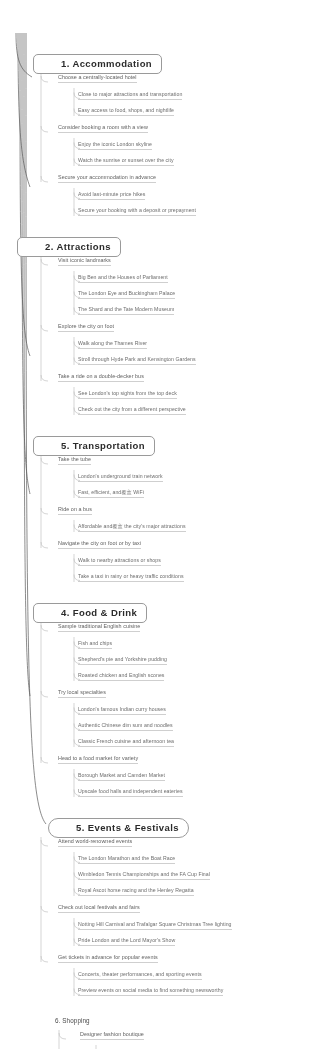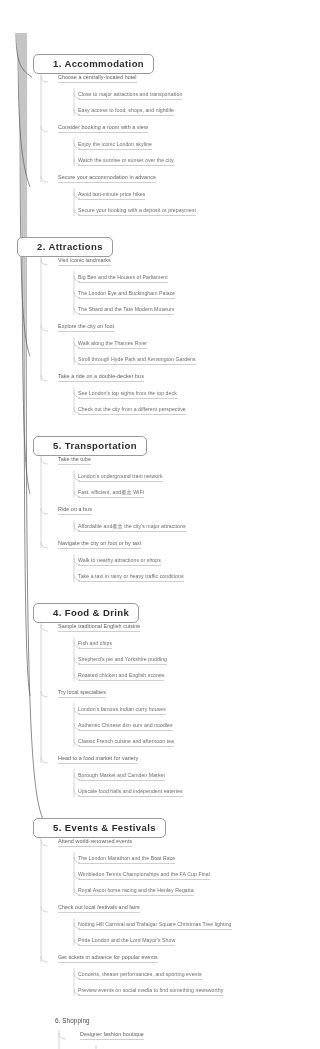--- a/index.html
+++ b/index.html
@@ -42,21 +42,21 @@
     line-height: 1.15;
     white-space: nowrap;
     box-shadow: 0 1px 2px rgba(0,0,0,0.12);
   }
   
   .topic {
     position: absolute;
     background: #ffffff;
     border: 1px solid #9a9a9a;
     border-radius: 5px;
-    padding: 3px 9px 4px 19px;
+    padding: 3px 9px 4px 27px;
     font-size: 9.5px;
     font-weight: bold;
     color: #2b2b2b;
     white-space: nowrap;
     letter-spacing: 0.4px;
     line-height: 1.2;
   }
   .topic.plain {
     border: none;
     background: transparent;
@@ -217,21 +217,21 @@
       <div class="leaf l3" style="left: 78px; top: 641px;">Fish and chips</div>
       <div class="leaf l3" style="left: 78px; top: 657px;">Shepherd's pie and Yorkshire pudding</div>
       <div class="leaf l3" style="left: 78px; top: 673px;">Roasted chicken and English scones</div>
       <div class="leaf l2" style="left: 58px; top: 690px;">Try local specialties</div>
       <div class="leaf l3" style="left: 78px; top: 707px;">London's famous Indian curry houses</div>
       <div class="leaf l3" style="left: 78px; top: 723px;">Authentic Chinese dim sum and noodles</div>
       <div class="leaf l3" style="left: 78px; top: 739px;">Classic French cuisine and afternoon tea</div>
       <div class="leaf l2" style="left: 58px; top: 756px;">Head to a food market for variety</div>
       <div class="leaf l3" style="left: 78px; top: 773px;">Borough Market and Camden Market</div>
       <div class="leaf l3" style="left: 78px; top: 789px;">Upscale food halls and independent eateries</div>
-      <div class="topic" style="left: 33px; top: 818px;">5. Events &amp; Festivals</div>
+      <div class="topic" style="left: 48px; top: 818px; border-radius: 10px;">5. Events &amp; Festivals</div>
       <div class="leaf l2" style="left: 58px; top: 839px;">Attend world-renowned events</div>
       <div class="leaf l3" style="left: 78px; top: 856px;">The London Marathon and the Boat Race</div>
       <div class="leaf l3" style="left: 78px; top: 872px;">Wimbledon Tennis Championships and the FA Cup Final</div>
       <div class="leaf l3" style="left: 78px; top: 888px;">Royal Ascot horse racing and the Henley Regatta</div>
       <div class="leaf l2" style="left: 58px; top: 905px;">Check out local festivals and fairs</div>
       <div class="leaf l3" style="left: 78px; top: 922px;">Notting Hill Carnival and Trafalgar Square Christmas Tree lighting</div>
       <div class="leaf l3" style="left: 78px; top: 938px;">Pride London and the Lord Mayor's Show</div>
       <div class="leaf l2" style="left: 58px; top: 955px;">Get tickets in advance for popular events</div>
       <div class="leaf l3" style="left: 78px; top: 972px;">Concerts, theater performances, and sporting events</div>
       <div class="leaf l3" style="left: 78px; top: 988px;">Preview events on social media to find something newsworthy</div>

